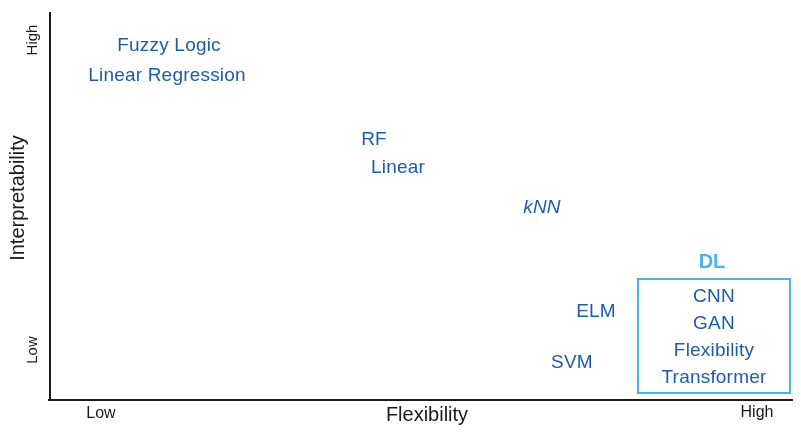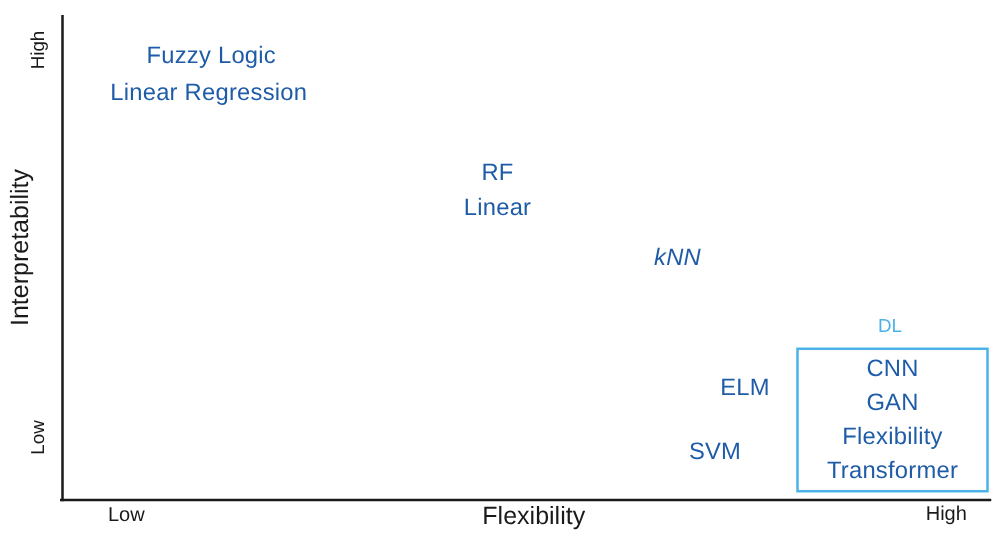--- a/index.html
+++ b/index.html
@@ -25,21 +25,21 @@
   .rot { position: absolute; transform: translate(-50%, -50%) rotate(-90deg); white-space: nowrap; }
 
   .axis-title { font-size: 20px; color: var(--axis); }
   .tick-label { font-size: 15px; color: var(--axis); }
 
   .model-label {
     font-size: 19px;
     color: var(--model-label);
     letter-spacing: 0.2px;
   }
-  .dl-title { color: var(--dl-accent); font-size: 15px; }
+  .dl-title { color: var(--dl-accent); font-size: 20px; font-weight: bold; }
   .dl-box {
     position: absolute;
     left: 637px;
     top: 278px;
     width: 154px;
     height: 116px;
     border: 2px solid var(--dl-accent);
     background: #ffffff;
     display: flex;
     flex-direction: column;
@@ -60,21 +60,21 @@
   <div class="rot axis-title" style="left:17px; top:198px;">Interpretability</div>
   <div class="rot tick-label" style="left:31px; top:40px;">High</div>
   <div class="rot tick-label" style="left:31px; top:350px;">Low</div>
 
   <div class="pos axis-title" style="left:427px; top:414px;">Flexibility</div>
   <div class="pos tick-label" style="left:101px; top:413px; font-size:16px;">Low</div>
   <div class="pos tick-label" style="left:757px; top:412px; font-size:16px;">High</div>
 
   <div class="pos model-label" style="left:169px; top:45px;">Fuzzy Logic</div>
   <div class="pos model-label" style="left:167px; top:75px;">Linear Regression</div>
-  <div class="pos model-label" style="left:398px; top:139px;">RF</div>
+  <div class="pos model-label" style="left:374px; top:139px;">RF</div>
   <div class="pos model-label" style="left:398px; top:167px;">Linear</div>
   <div class="pos model-label" style="left:542px; top:207px;font-style:italic;">kNN</div>
   <div class="pos model-label" style="left:596px; top:311px;text-align:right;">ELM</div>
   <div class="pos model-label" style="left:572px; top:362px;">SVM</div>
 
   <div class="pos dl-title" style="left:712px; top:261px;">DL</div>
 
   <div class="dl-box">
     <div class="model-label">CNN</div>
     <div class="model-label">GAN</div>

